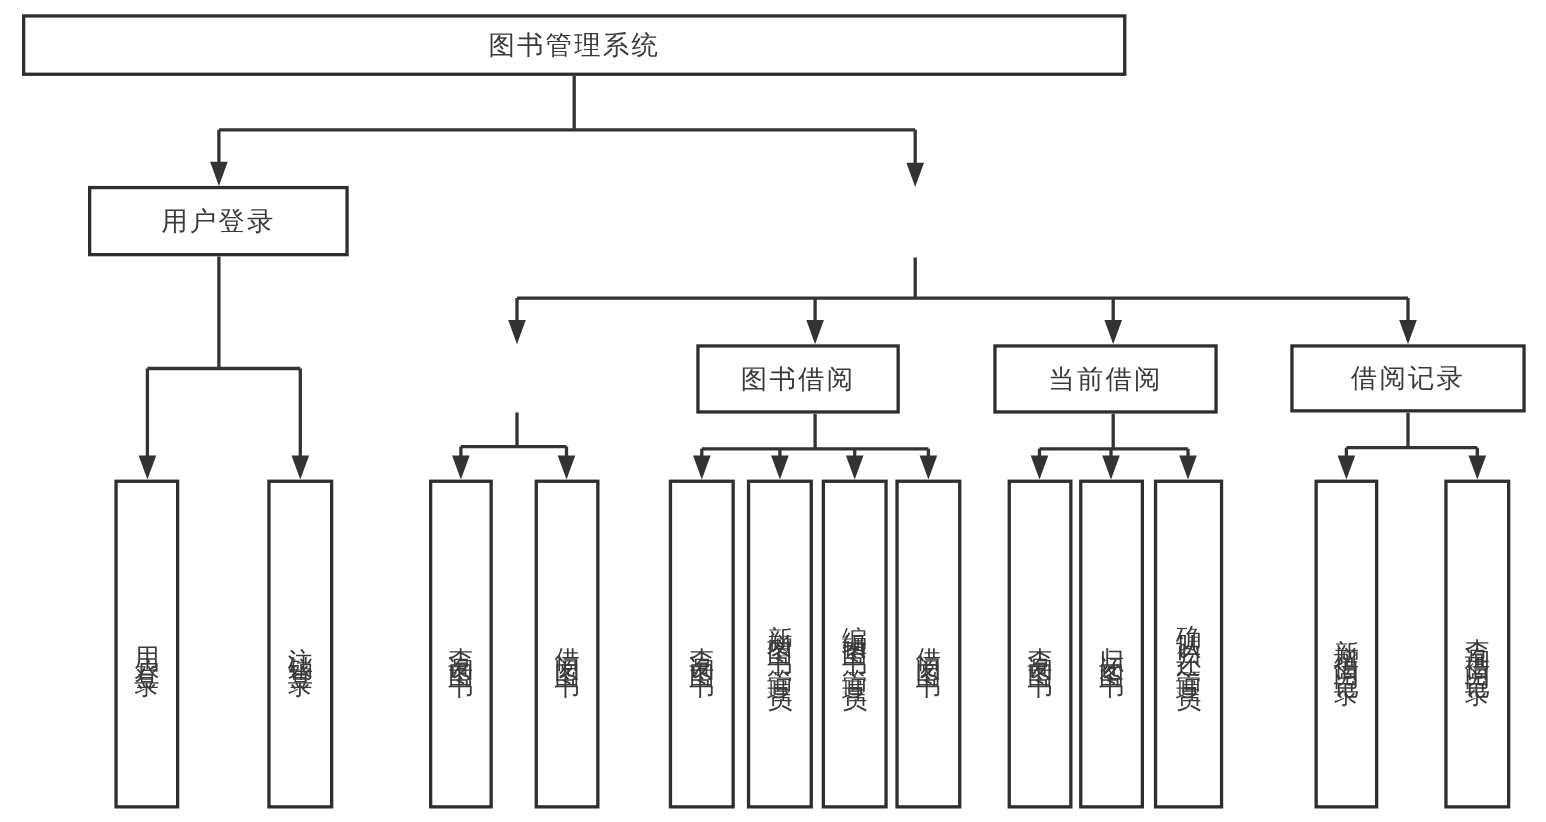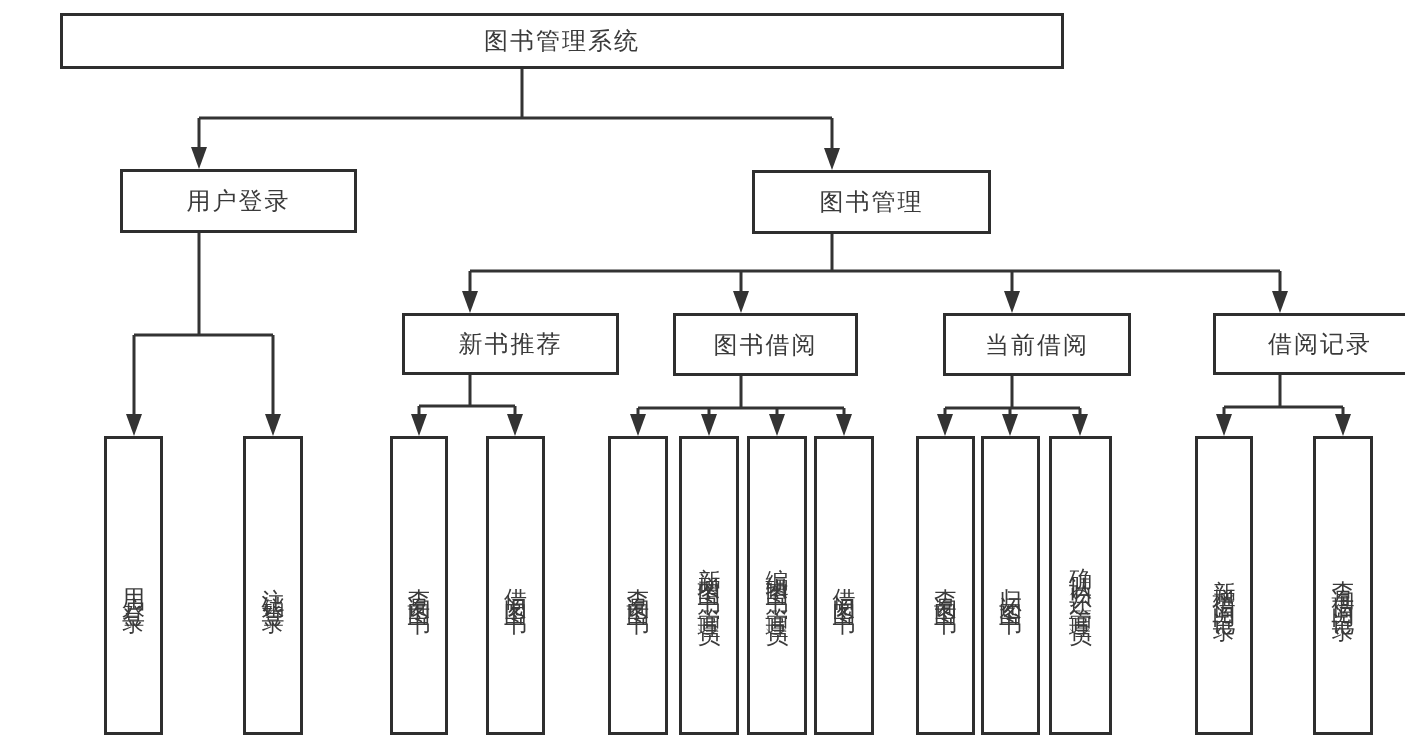--- a/index.html
+++ b/index.html
@@ -27,21 +27,20 @@
     border: 3px solid #2e2e2e;
     background: #ffffff;
     color: #3a3a3a;
     display: flex;
     align-items: center;
     justify-content: center;
     font-size: 24px;
     letter-spacing: 2px;
     z-index: 2;
     white-space: nowrap;
-    margin-left: 40px;
   }
   .vbox {
     position: absolute;
     box-sizing: border-box;
     border: 3px solid #2e2e2e;
     background: #ffffff;
     color: #3a3a3a;
     top: 436px;
     height: 299px;
     display: flex;
@@ -53,21 +52,21 @@
     letter-spacing: 8px;
     line-height: 1;
     z-index: 2;
   }
   
   #b-root     { left: 20px;   top: 13px;  width: 1004px; height: 56px; }
   #b-login    { left: 80px;   top: 169px; width: 237px;  height: 64px; }
   #b-mgmt     { left: 712px;  top: 170px; width: 239px;  height: 64px; }
   #b-newbook  { left: 362px;  top: 313px; width: 217px;  height: 62px; }
   #b-borrow   { left: 633px;  top: 313px; width: 185px;  height: 63px; }
-  #b-current  { left: 903px;  top: 313px; width: 188px;  height: 63px; }
+  #b-current  { left: 903px;  top: 313px; width: 204px;  height: 63px; }
   #b-records  { left: 1173px; top: 313px; width: 214px;  height: 62px; }
   
   #v-userlogin   { left: 104px;  width: 59px; }
   #v-logout      { left: 243px;  width: 60px; }
   #v-nbr-query   { left: 390px;  width: 58px; }
   #v-nbr-borrow  { left: 486px;  width: 59px; }
   #v-bb-query    { left: 608px;  width: 60px; }
   #v-bb-add      { left: 679px;  width: 60px; }
   #v-bb-edit     { left: 747px;  width: 60px; }
   #v-bb-borrow   { left: 814px;  width: 60px; }
@@ -122,23 +121,21 @@
       <polygon points="1002,414 1018,414 1010,436"></polygon>
       <polygon points="1072,414 1088,414 1080,436"></polygon>
       <polygon points="1216,414 1232,414 1224,436"></polygon>
       <polygon points="1335,414 1351,414 1343,436"></polygon>
     </g>
   </svg>
 
   <div class="box" id="b-root">图书管理系统</div>
 
   <div class="box" id="b-login">用户登录</div>
-  <div class="box" id="b-mgmt">图书管理</div>
 
-  <div class="box" id="b-newbook">新书推荐</div>
   <div class="box" id="b-borrow">图书借阅</div>
   <div class="box" id="b-current">当前借阅</div>
   <div class="box" id="b-records">借阅记录</div>
 
   <div class="vbox" id="v-userlogin">用户登录</div>
   <div class="vbox" id="v-logout">注销登录</div>
 
   <div class="vbox" id="v-nbr-query">查询图书</div>
   <div class="vbox" id="v-nbr-borrow">借阅图书</div>
 

